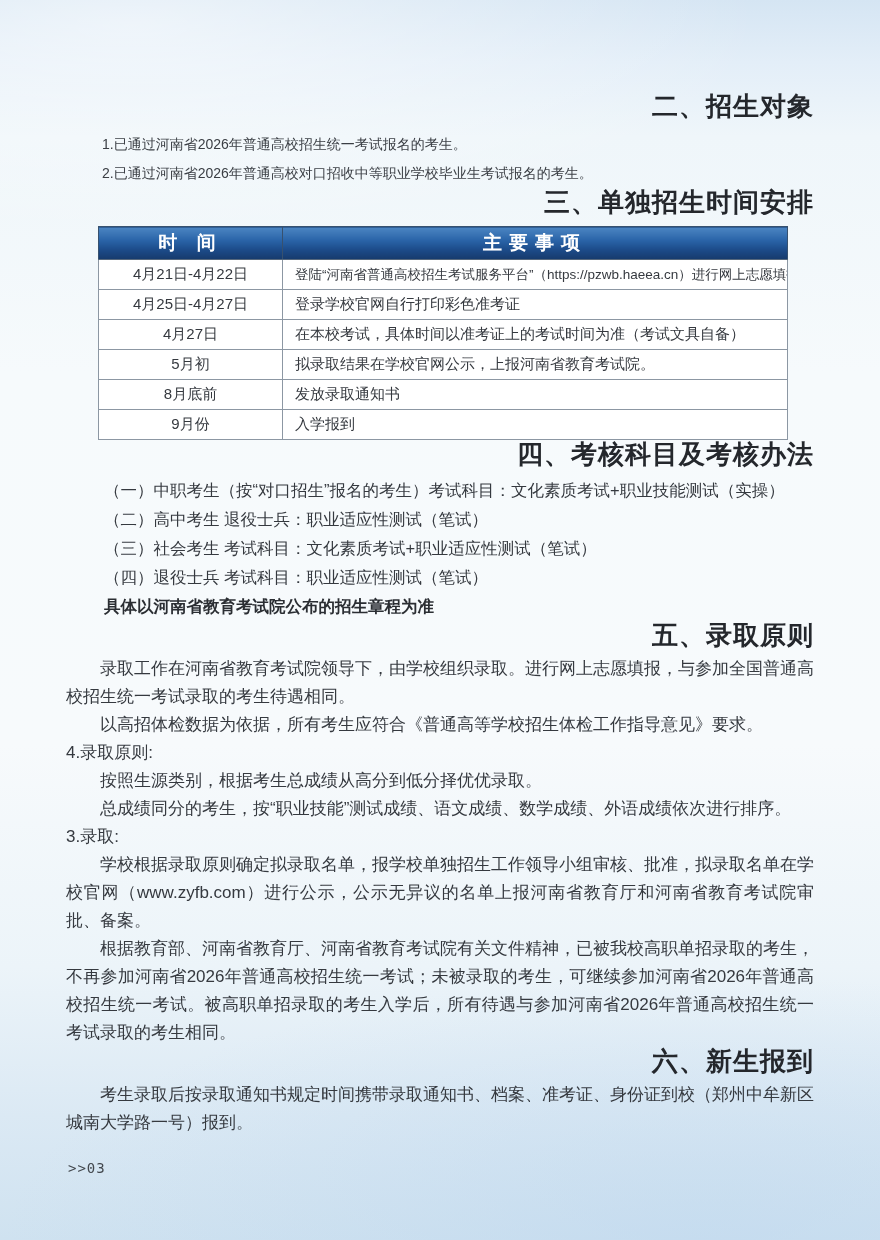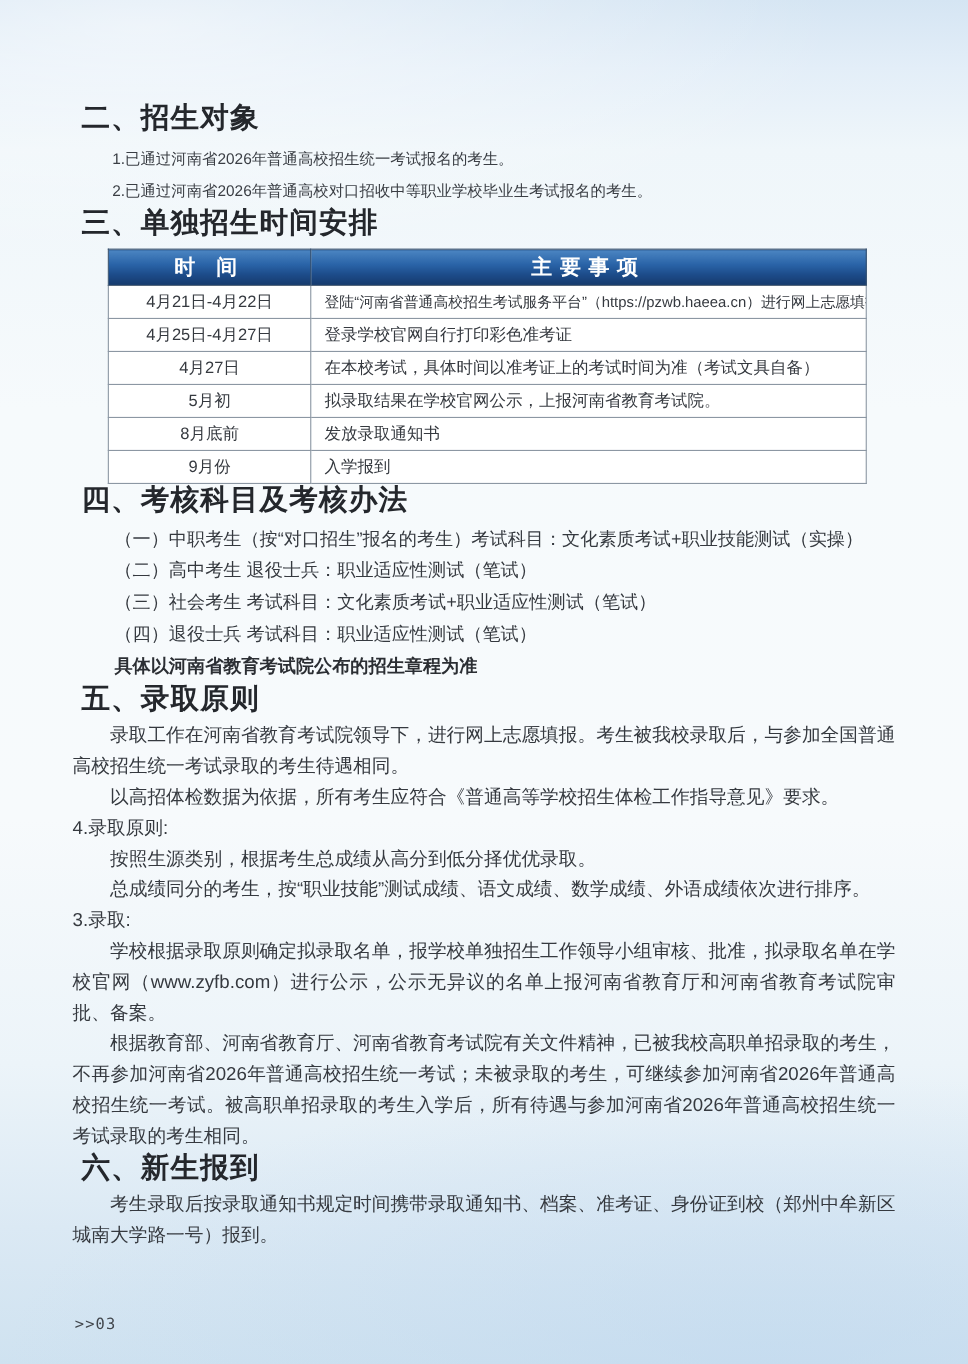--- a/index.html
+++ b/index.html
@@ -15,20 +15,21 @@
     font-family:"Liberation Sans", sans-serif;
     color:#34383d;
   }
   .content { position:absolute; left:66px; right:66px; top:92px; }
 
   h2.sec {
     margin:0 0 0 8px;
     font-size:26px; line-height:28px;
     font-weight:800; color:#24272c;
     letter-spacing:1px;
+    text-align:right;
   }
   .mt-s3 { margin-top:14px; }
   .mt-s4 { margin-top:18px; }
   .mt-s5 { margin-top:12px; }
   .mt-s6 { margin-top:8px; }
 
   .num-items { margin-top:10px; }
   .num-item {
     margin:0; padding-left:36px;
     font-size:14px; line-height:29px; color:#3a3e44;
@@ -70,21 +71,21 @@
   }
 
   .body5 { margin-top:6px; }
   .para {
     margin:0; font-size:17px; line-height:28px; color:#35393f;
     text-align:justify;
   }
   .indent { text-indent:2em; }
 
   .footer {
-    position:absolute; left:68px; top:1196px;
+    position:absolute; left:68px; top:1160px;
     font-size:14px; color:#42474d; letter-spacing:1px;
     font-family:"DejaVu Sans Mono", monospace;
   }
 </style>
 </head>
 <body>
 
 <div class="page">
   <div class="content">
 
@@ -145,21 +146,21 @@
         <p class="k-item">（二）高中考生 退役士兵：职业适应性测试（笔试）</p>
         <p class="k-item">（三）社会考生 考试科目：文化素质考试+职业适应性测试（笔试）</p>
         <p class="k-item">（四）退役士兵 考试科目：职业适应性测试（笔试）</p>
         <p class="k-note">具体以河南省教育考试院公布的招生章程为准</p>
       </div>
     </section>
 
     <section>
       <h2 class="sec mt-s5">五、录取原则</h2>
       <div class="body5">
-        <p class="para indent">录取工作在河南省教育考试院领导下，进行网上志愿填报。考生被我校录取后，与参加全国普通高校招生统一考试录取的考生待遇相同。</p>
+        <p class="para indent">录取工作在河南省教育考试院领导下，由学校组织录取。进行网上志愿填报，与参加全国普通高校招生统一考试录取的考生待遇相同。</p>
         <p class="para indent">以高招体检数据为依据，所有考生应符合《普通高等学校招生体检工作指导意见》要求。</p>
         <p class="para">4.录取原则:</p>
         <p class="para indent">按照生源类别，根据考生总成绩从高分到低分择优优录取。</p>
         <p class="para indent">总成绩同分的考生，按“职业技能”测试成绩、语文成绩、数学成绩、外语成绩依次进行排序。</p>
         <p class="para">3.录取:</p>
         <p class="para indent">学校根据录取原则确定拟录取名单，报学校单独招生工作领导小组审核、批准，拟录取名单在学校官网（www.zyfb.com）进行公示，公示无异议的名单上报河南省教育厅和河南省教育考试院审批、备案。</p>
         <p class="para indent">根据教育部、河南省教育厅、河南省教育考试院有关文件精神，已被我校高职单招录取的考生，不再参加河南省2026年普通高校招生统一考试；未被录取的考生，可继续参加河南省2026年普通高校招生统一考试。被高职单招录取的考生入学后，所有待遇与参加河南省2026年普通高校招生统一考试录取的考生相同。</p>
       </div>
     </section>
 

